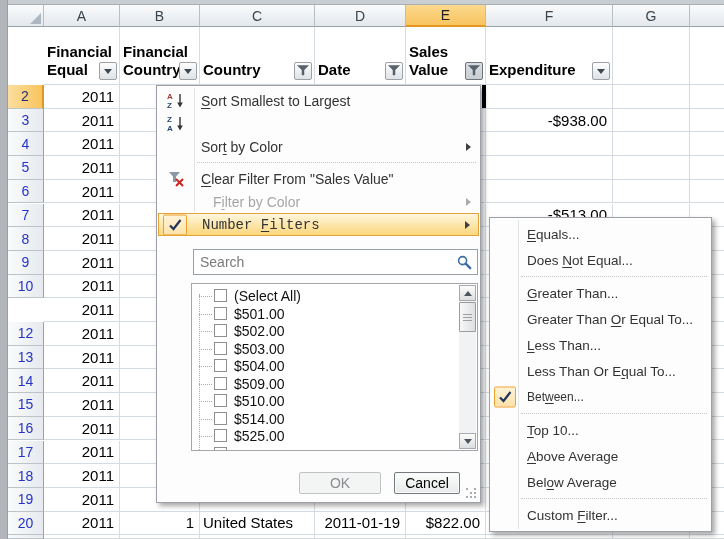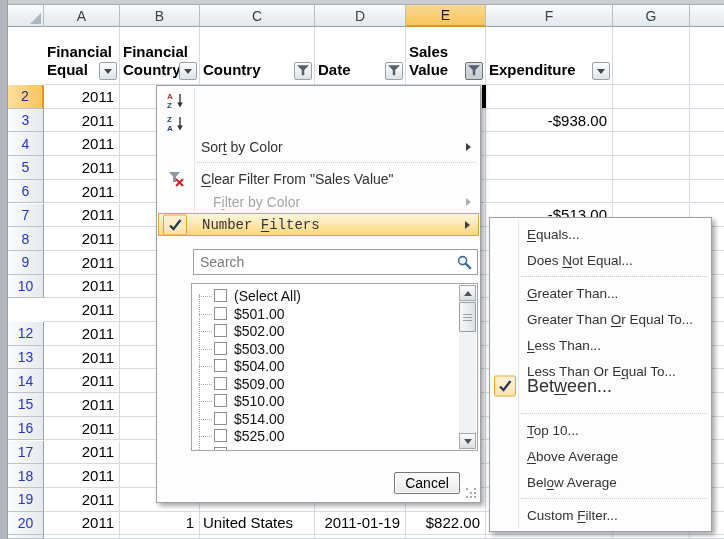--- a/index.html
+++ b/index.html
@@ -355,20 +355,21 @@
     <div id="menu-items">
         <div class="mitem" style="top: 3px; height: 23px;">
           <div class="micon">
             <svg width="18" height="17" viewBox="0 0 18 17">
               <text x="0" y="7" font-size="8" font-weight="bold" fill="#A23A38" font-family="Liberation Sans,sans-serif">A</text>
               <text x="0" y="16" font-size="8" font-weight="bold" fill="#27476F" font-family="Liberation Sans,sans-serif">Z</text>
               <line x1="13" y1="2" x2="13" y2="11" stroke="#333" stroke-width="1.4"></line>
               <polygon points="10.2,10.5 15.8,10.5 13,15.5" fill="#333"></polygon>
             </svg>
           </div>
+          <div class="mlabel" style="padding-left: 43px;"><u>S</u>ort Smallest to Largest</div>
         </div>
         <div class="mitem" style="top: 26px; height: 23px;">
           <div class="micon">
             <svg width="18" height="17" viewBox="0 0 18 17">
               <text x="0" y="7" font-size="8" font-weight="bold" fill="#27476F" font-family="Liberation Sans,sans-serif">Z</text>
               <text x="0" y="16" font-size="8" font-weight="bold" fill="#27476F" font-family="Liberation Sans,sans-serif">A</text>
               <line x1="13" y1="2" x2="13" y2="11" stroke="#333" stroke-width="1.4"></line>
               <polygon points="10.2,10.5 15.8,10.5 13,15.5" fill="#333"></polygon>
             </svg>
           </div>
@@ -471,20 +472,21 @@
             <i></i>
             <i></i>
             <i></i>
           </div>
         <div class="sbtn down">
             <i class="tri-down"></i>
           </div>
       </div>
     </div>
 
+    <button class="btn ok" disabled="" style="left:142px;top:386px;width:82px;">OK</button>
     <button class="btn cancel" style="left:237px;top:386px;width:66px;">Cancel</button>
     <div class="grip">
         <i></i>
       </div>
   </div>
 
   <div class="panel" id="submenu" style="left:489px;top:217px;width:223px;height:315px;z-index:20;">
     <div class="gutterline" style="left:28px;top:2px;bottom:2px;height:auto;"></div>
     <div id="submenu-items">
         <div class="mitem" style="top: 3px; height: 26px; font-size: 13.5px;">
@@ -499,21 +501,21 @@
         </div>
         <div class="mitem" style="top: 88px; height: 26px; font-size: 13.5px;">
           <div class="mlabel" style="padding-left: 36px;">Greater Than <u>O</u>r Equal To...</div>
         </div>
         <div class="mitem" style="top: 114px; height: 26px; font-size: 13.5px;">
           <div class="mlabel" style="padding-left: 36px;"><u>L</u>ess Than...</div>
         </div>
         <div class="mitem" style="top: 140px; height: 26px; font-size: 13.5px;">
           <div class="mlabel" style="padding-left: 36px;">Less Than Or E<u>q</u>ual To...</div>
         </div>
-        <div class="mitem" style="top: 155px; height: 26px; font-size: 18px;">
+        <div class="mitem" style="top: 166px; height: 26px; font-size: 12px;">
           <div class="mcheck" style="left: 3px; width: 22px; height: 21px;">
             <svg width="15" height="13" viewBox="0 0 15 13">
               <polyline points="2,7 5.5,10.5 12.5,1.5" fill="none" stroke="#25365E" stroke-width="2.2"></polyline>
             </svg>
           </div>
           <div class="mlabel" style="padding-left: 36px;">Bet<u>w</u>een...</div>
         </div>
         <div class="msep" style="left: 31px; right: 4px; top: 195px;"></div>
         <div class="mitem" style="top: 199px; height: 26px; font-size: 13.5px;">
           <div class="mlabel" style="padding-left: 36px;"><u>T</u>op 10...</div>

